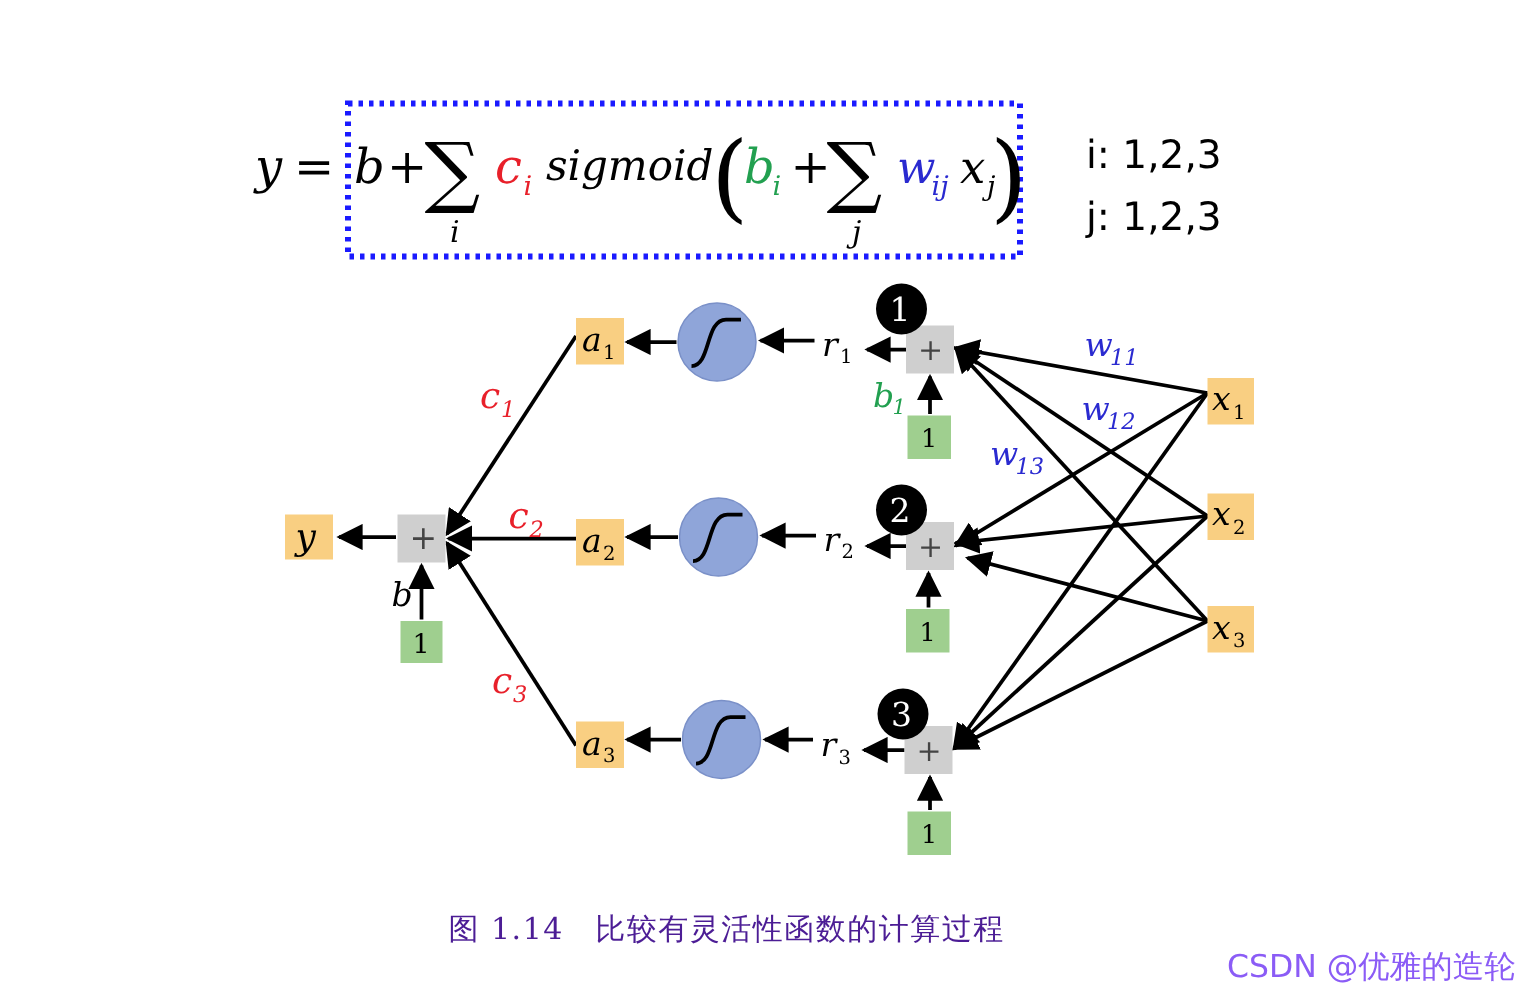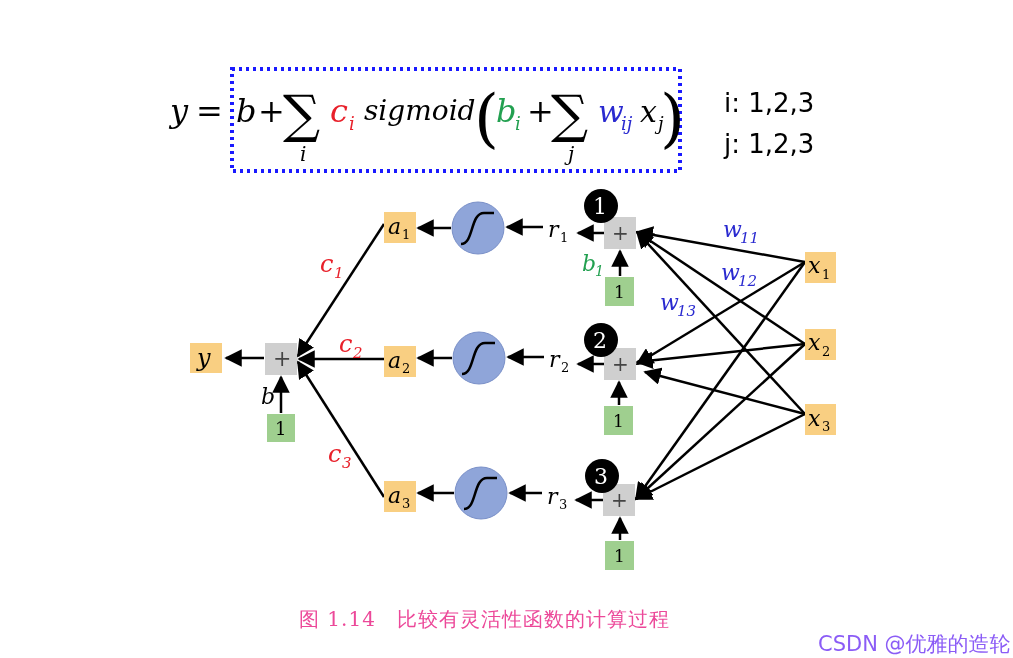--- a/index.html
+++ b/index.html
@@ -1,19 +1,19 @@
 <!DOCTYPE html>
 <html><head>
 <meta charset="utf-8">
 <style>
   html, body { margin:0; padding:0; background:#ffffff; }
   body { width:1013px; height:658px; position:relative; overflow:hidden; font-family:"DejaVu Serif", serif; }
   #stage { position:absolute; left:0; top:0; width:1013px; height:658px; }
   .mi { font-family:"DejaVu Serif", serif; font-style:italic; }
-  .caption { position:absolute; left:299px; top:606px; font-family:"DejaVu Serif", serif; font-size:20px; color:#ec4899; letter-spacing:1px; }
+  .caption { position:absolute; left:299px; top:606px; font-family:"DejaVu Serif", serif; font-size:20px; color:#4c1d95; letter-spacing:1px; }
   .watermark { position:absolute; left:818px; top:630px; font-family:"DejaVu Sans", sans-serif; font-size:21px; color:#8b5cf6; }
 </style>
 </head>
 <body>
 
 <svg id="stage" width="1013" height="658" viewBox="0 0 1013 658">
   <defs>
     <marker id="ah" viewBox="0 0 10 10" refX="9" refY="5" markerWidth="7" markerHeight="7" orient="auto-start-reverse">
       <path d="M0,0 L10,5 L0,10 z" fill="#000"></path>
     </marker>

